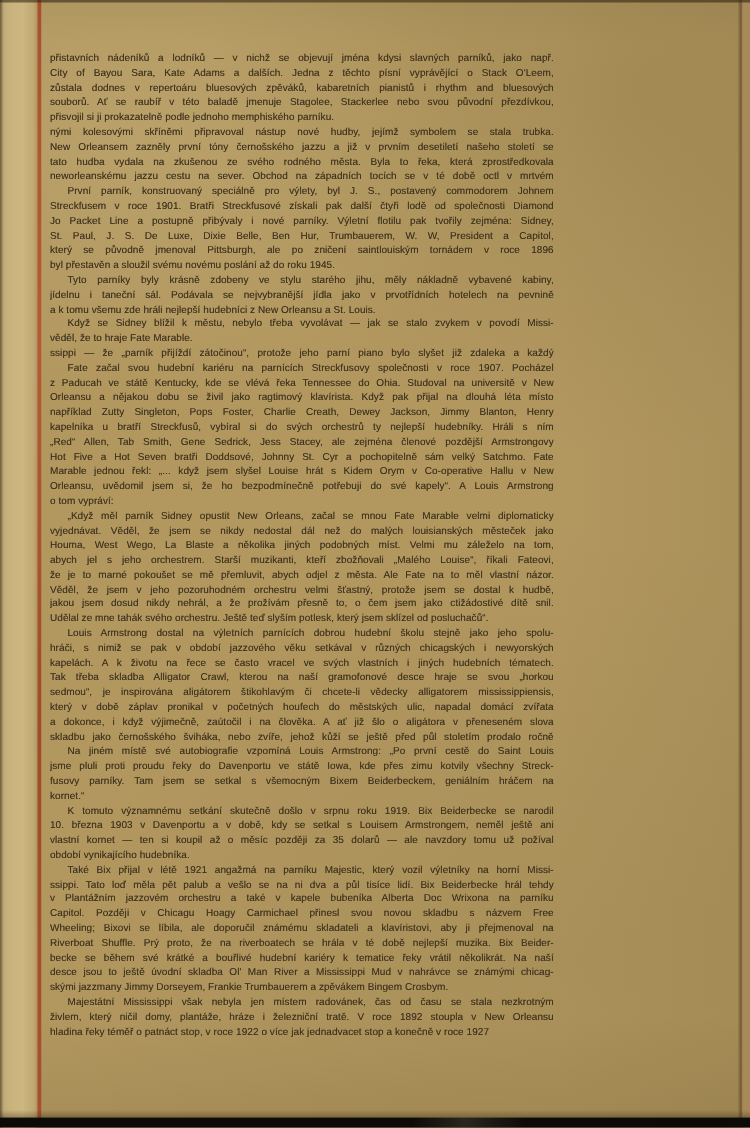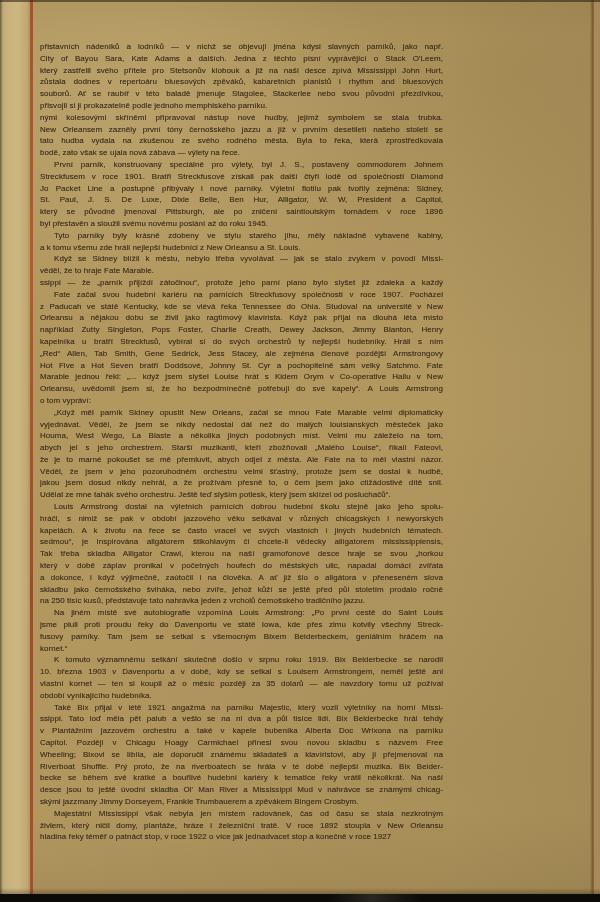--- a/index.html
+++ b/index.html
@@ -100,41 +100,41 @@
   <div class="right-crease"></div>
   <div class="right-under-edge"></div>
   <div class="top-edge"></div>
   <div class="bottom-band-shadow"></div>
   <div class="bottom-band"></div>
 
   <div class="text-block">
       <div class="para">
         <div class="line">přistavních nádeníků a lodníků — v nichž se objevují jména kdysi slavných parníků, jako např.</div>
         <div class="line">City of Bayou Sara, Kate Adams a dalších. Jedna z těchto písní vyprávějící o Stack O'Leem,</div>
-        <div class="line">který zastřelil svého přítele pro Stetsonův klobouk a již na naší desce zpívá Mississippi John Hurt,</div>
         <div class="line">zůstala dodnes v repertoáru bluesových zpěváků, kabaretních pianistů i rhythm and bluesových</div>
         <div class="line">souborů. Ať se raubíř v této baladě jmenuje Stagolee, Stackerlee nebo svou původní přezdívkou,</div>
         <div class="line last">přisvojil si ji prokazatelně podle jednoho memphiského parníku.</div>
       </div>
       <div class="para">
         <div class="line">nými kolesovými skříněmi připravoval nástup nové hudby, jejímž symbolem se stala trubka.</div>
         <div class="line">New Orleansem zazněly první tóny černošského jazzu a již v prvním desetiletí našeho století se</div>
         <div class="line">tato hudba vydala na zkušenou ze svého rodného města. Byla to řeka, která zprostředkovala</div>
-        <div class="line last">bodě, zato však se ujala nová zábava — výlety na řece.</div>
+        <div class="line">neworleanskému jazzu cestu na sever. Obchod na západních tocích se v té době octl v mrtvém</div>
       </div>
       <div class="para">
         <div class="line indent">První parník, konstruovaný speciálně pro výlety, byl J. S., postavený commodorem Johnem</div>
         <div class="line">Streckfusem v roce 1901. Bratři Streckfusové získali pak další čtyři lodě od společnosti Diamond</div>
         <div class="line">Jo Packet Line a postupně přibývaly i nové parníky. Výletní flotilu pak tvořily zejména: Sidney,</div>
-        <div class="line">St. Paul, J. S. De Luxe, Dixie Belle, Ben Hur, Alligator, W. W, President a Capitol,</div>
+        <div class="line">St. Paul, J. S. De Luxe, Dixie Belle, Ben Hur, Trumbauerem, W. W, President a Capitol,</div>
         <div class="line">který se původně jmenoval Pittsburgh, ale po zničení saintlouiským tornádem v roce 1896</div>
         <div class="line last">byl přestavěn a sloužil svému novému poslání až do roku 1945.</div>
       </div>
       <div class="para">
         <div class="line indent">Tyto parníky byly krásně zdobeny ve stylu starého jihu, měly nákladně vybavené kabiny,</div>
+        <div class="line">jídelnu i taneční sál. Podávala se nejvybranější jídla jako v prvotřídních hotelech na pevnině</div>
         <div class="line last">a k tomu všemu zde hráli nejlepší hudebníci z New Orleansu a St. Louis.</div>
       </div>
       <div class="para">
         <div class="line indent">Když se Sidney blížil k městu, nebylo třeba vyvolávat — jak se stalo zvykem v povodí Missi-</div>
         <div class="line last">věděl, že to hraje Fate Marable.</div>
         <div class="line">ssippi — že „parník přijíždí zátočinou“, protože jeho parní piano bylo slyšet již zdaleka a každý</div>
       </div>
       <div class="para">
         <div class="line indent">Fate začal svou hudební kariéru na parnících Streckfusovy společnosti v roce 1907. Pocházel</div>
         <div class="line">z Paducah ve státě Kentucky, kde se vlévá řeka Tennessee do Ohia. Studoval na universitě v New</div>
@@ -154,26 +154,25 @@
         <div class="line">abych jel s jeho orchestrem. Starší muzikanti, kteří zbožňovali „Malého Louise“, říkali Fateovi,</div>
         <div class="line">že je to marné pokoušet se mě přemluvit, abych odjel z města. Ale Fate na to měl vlastní názor.</div>
         <div class="line">Věděl, že jsem v jeho pozoruhodném orchestru velmi šťastný, protože jsem se dostal k hudbě,</div>
         <div class="line">jakou jsem dosud nikdy nehrál, a že prožívám přesně to, o čem jsem jako ctižádostivé dítě snil.</div>
         <div class="line last">Udělal ze mne tahák svého orchestru. Ještě teď slyším potlesk, který jsem sklízel od posluchačů“.</div>
       </div>
       <div class="para">
         <div class="line indent">Louis Armstrong dostal na výletních parnících dobrou hudební školu stejně jako jeho spolu-</div>
         <div class="line">hráči, s nimiž se pak v období jazzového věku setkával v různých chicagských i newyorských</div>
         <div class="line">kapelách. A k životu na řece se často vracel ve svých vlastních i jiných hudebních tématech.</div>
+        <div class="line">Tak třeba skladba Alligator Crawl, kterou na naší gramofonové desce hraje se svou „horkou</div>
         <div class="line">sedmou“, je inspirována aligátorem štikohlavým či chcete-li vědecky alligatorem mississippiensis,</div>
-        <div class="line">Tak třeba skladba Alligator Crawl, kterou na naší gramofonové desce hraje se svou „horkou</div>
         <div class="line">který v době záplav pronikal v početných houfech do městských ulic, napadal domácí zvířata</div>
         <div class="line">a dokonce, i když výjimečně, zaútočil i na člověka. A ať již šlo o aligátora v přeneseném slova</div>
         <div class="line">skladbu jako černošského šviháka, nebo zvíře, jehož kůží se ještě před půl stoletím prodalo ročně</div>
-        <div class="line last">na 250 tisíc kusů, představuje tato nahrávka jeden z vrcholů černošského tradičního jazzu.</div>
       </div>
       <div class="para">
         <div class="line indent">Na jiném místě své autobiografie vzpomíná Louis Armstrong: „Po první cestě do Saint Louis</div>
         <div class="line">jsme pluli proti proudu řeky do Davenportu ve státě Iowa, kde přes zimu kotvily všechny Streck-</div>
         <div class="line">fusovy parníky. Tam jsem se setkal s všemocným Bixem Beiderbeckem, geniálním hráčem na</div>
         <div class="line last">kornet.“</div>
       </div>
       <div class="para">
         <div class="line indent">K tomuto významnému setkání skutečně došlo v srpnu roku 1919. Bix Beiderbecke se narodil</div>
         <div class="line">10. března 1903 v Davenportu a v době, kdy se setkal s Louisem Armstrongem, neměl ještě ani</div>

